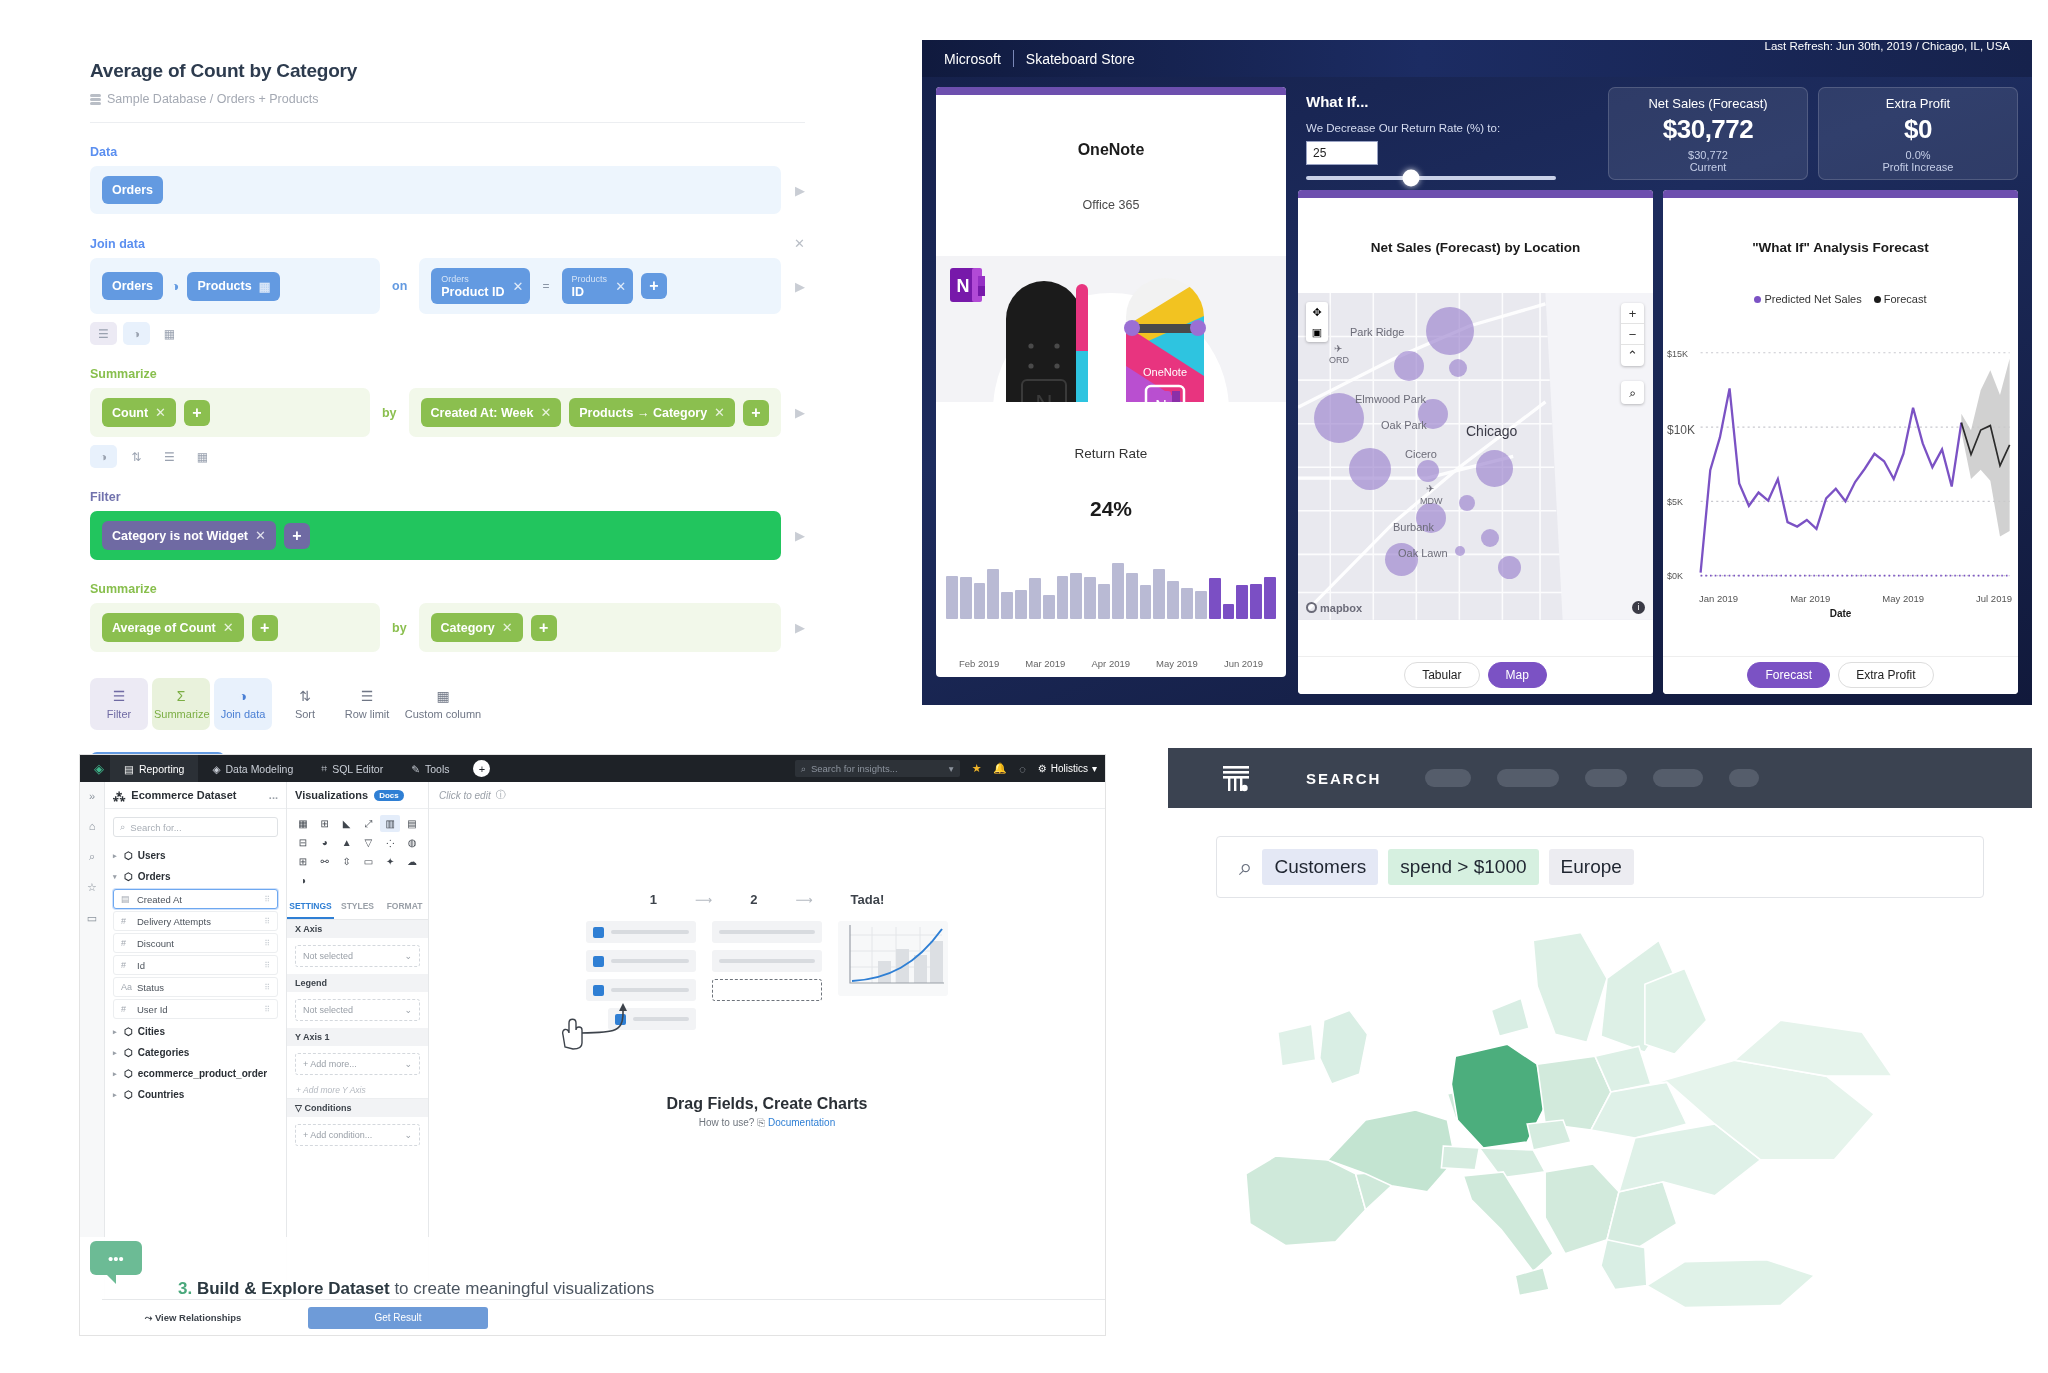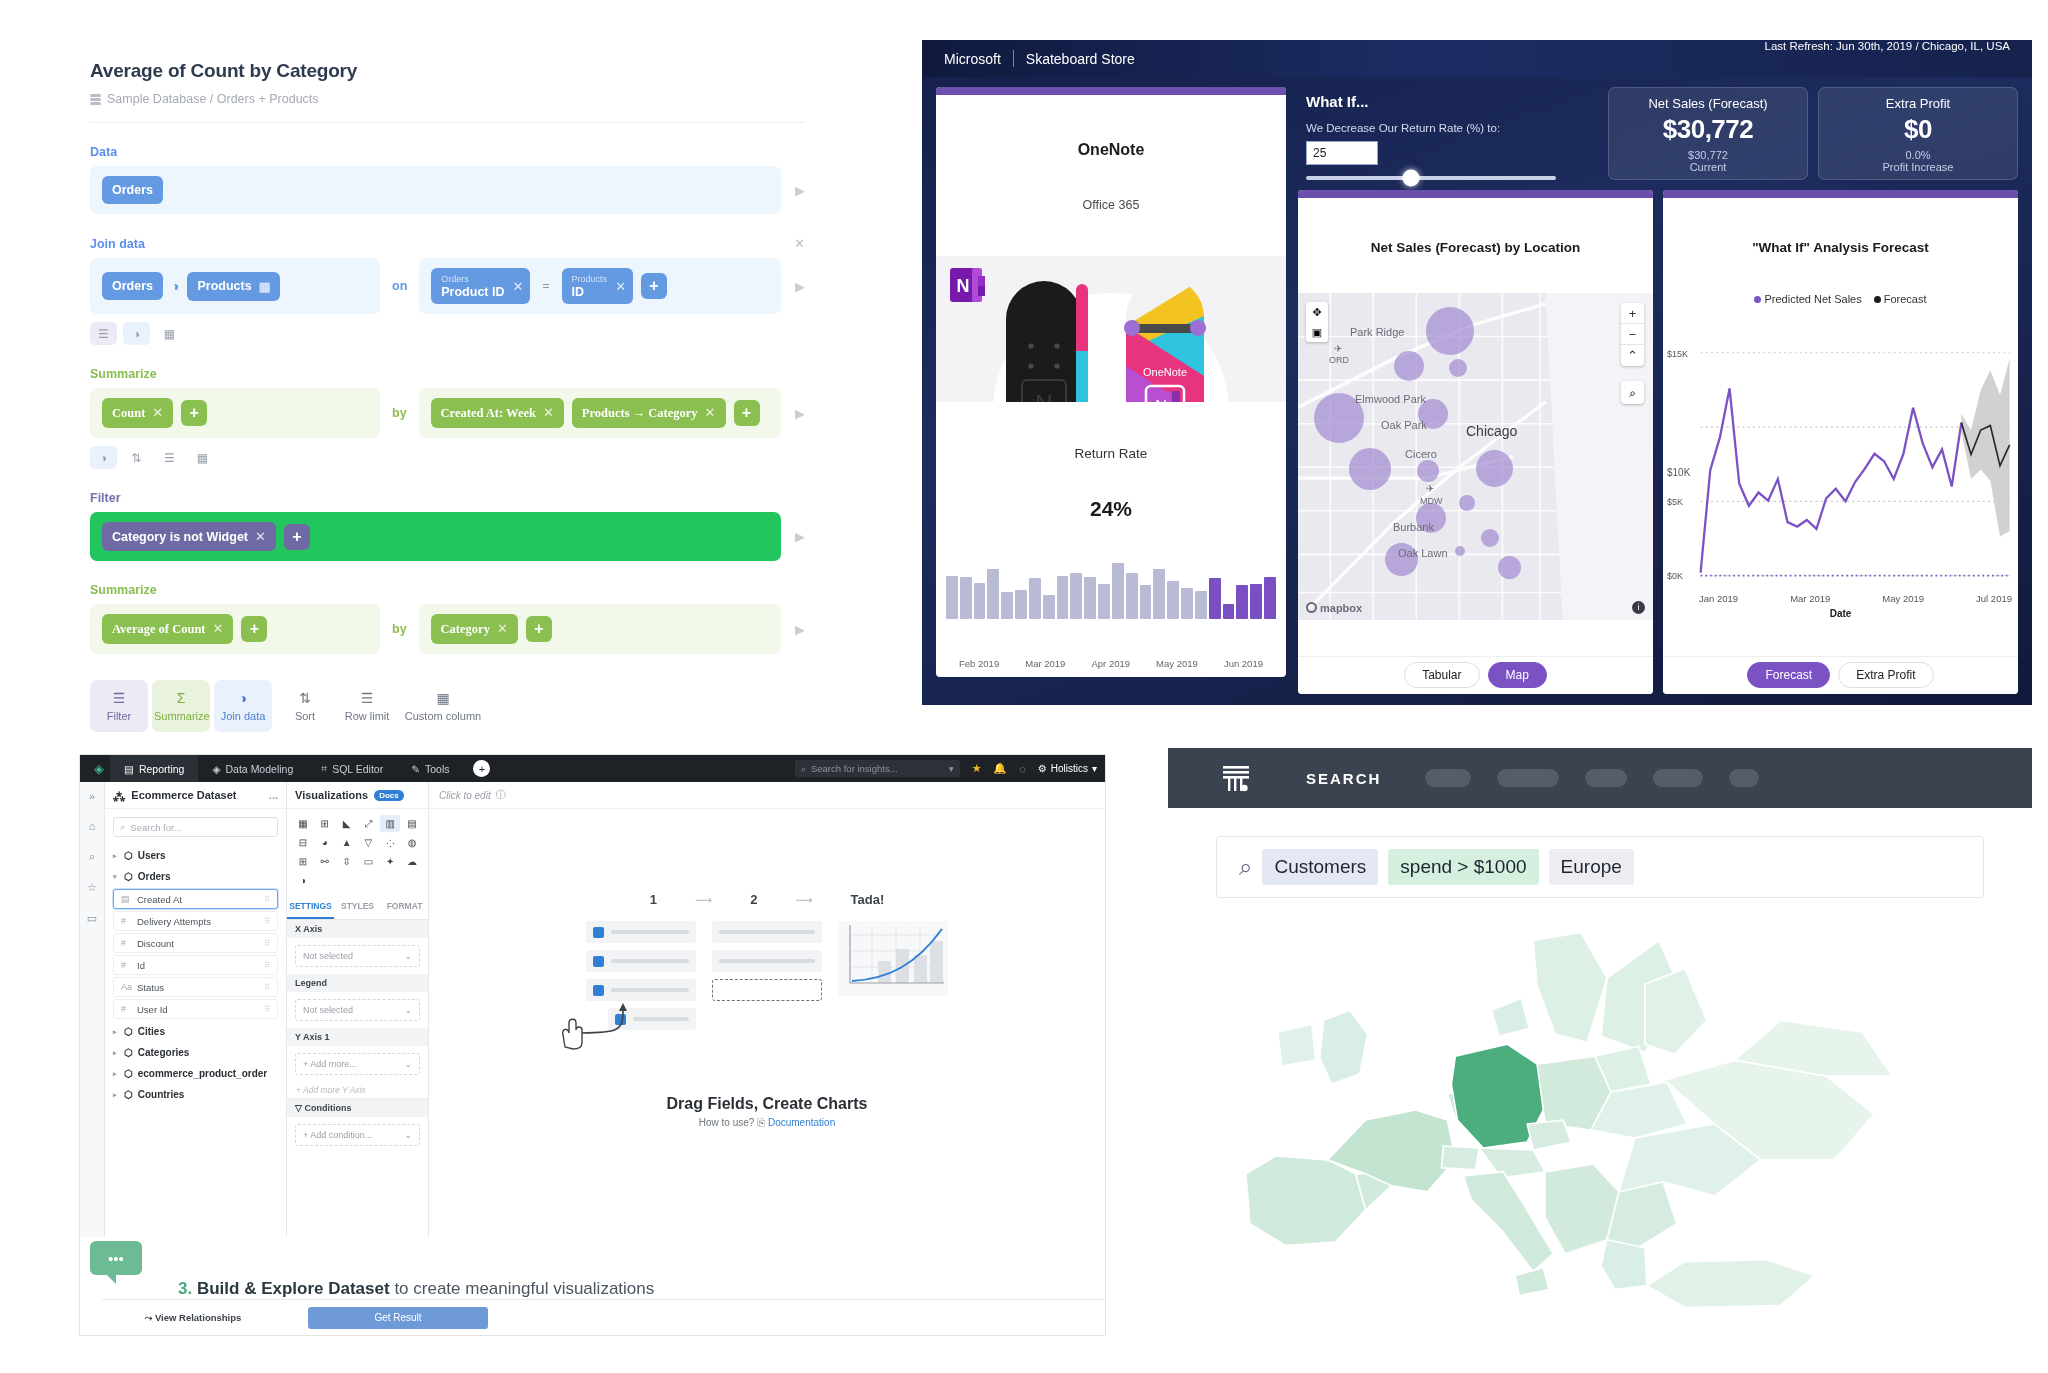--- a/index.html
+++ b/index.html
@@ -30,21 +30,21 @@
 
   .mb-rowwrap { display:flex; align-items:stretch; gap:0; position:relative; }
   .mb-box { border-radius: 7px; display:flex; align-items:center; padding:10px 12px; gap:8px; min-height:45px; }
   .box-blue { background:#edf5fd; }
   .box-green { background:#f2f8ea; }
   .box-purple { background:#22c55e;align-items:center; }
 
   .chip { border-radius:6px; color:#fff; font-size:12.5px; font-weight:700; padding:7px 10px;
           display:inline-flex; align-items:center; gap:7px; white-space:nowrap; }
   .chip-blue { background:#639ae1; }
-  .chip-green { background:#8bbf4f;font-family:Liberation Serif, serif; }
+  .chip-green { background:#8bbf4f; }
   .chip-purple { background:#6f6aa3; }
   .chip .x { opacity:.8; font-weight:400; font-size:13px; }
   .chip.two { flex-direction:column; align-items:flex-start; gap:0; padding:5px 10px; position:relative;}
   .chip.two .top { font-size:9px; opacity:.72; font-weight:400; line-height:12px;}
   .chip.two .bot { font-size:12.5px; font-weight:700; line-height:14px;}
   .chip.two .x { position:absolute; right:7px; top:50%; transform:translateY(-50%); }
   .chip.two.pad { padding-right:26px; }
 
   .plusbtn { width:26px; height:26px; border-radius:6px; color:#fff; font-size:16px; font-weight:700;
              display:inline-flex; align-items:center; justify-content:center; line-height:1; }
@@ -634,21 +634,21 @@
                 <line x1="36" y1="142.66666666666669" x2="332" y2="142.66666666666669" stroke="#c9c9cf" stroke-width="1" stroke-dasharray="2 3"></line>
                 <line x1="36" y1="75.33333333333334" x2="332" y2="75.33333333333334" stroke="#c9c9cf" stroke-width="1" stroke-dasharray="2 3"></line>
                 <line x1="36" y1="8" x2="332" y2="8" stroke="#c9c9cf" stroke-width="1" stroke-dasharray="2 3"></line>
                 <polygon points="285.75,63.21333333333334 295,78.16133333333335 304.25,41.93600000000001 313.5,23.890666666666675 322.75,46.24533333333335 332,13.386666666666656 332,169.6 322.75,174.448 313.5,124.08266666666667 304.25,114.11733333333333 295,122.332 285.75,79.37333333333333 " fill="#c9c9c9" opacity="0.85"></polygon>
                 <polyline fill="none" stroke="#7b52c4" stroke-width="2.2" points="36,207.30666666666667 45.25,114.38666666666667 54.5,84.76 63.75,40.31999999999999 73,126.50666666666666 82.25,146.70666666666665 91.5,134.58666666666664 100.75,141.99333333333334 110,122.46666666666667 119.25,161.52 128.5,165.56 137.75,159.5 147,167.57999999999998 156.25,139.97333333333333 165.5,131.22 174.75,142.66666666666669 184,125.16 193.25,113.04 202.5,99.57333333333334 211.75,106.30666666666667 221,122.46666666666667 230.25,99.57333333333334 239.5,57.82666666666668 248.75,90.14666666666666 258,111.69333333333333 267.25,95.53333333333333 276.5,129.2 285.75,71.29333333333335"></polyline>
                 <polyline fill="none" stroke="#2b2b2b" stroke-width="1.6" points="285.75,71.29333333333335 295,100.24666666666667 304.25,78.02666666666667 313.5,73.98666666666668 322.75,110.34666666666666 332,91.49333333333334"></polyline>
                 <line x1="36" y1="210" x2="332" y2="210" stroke="#7b52c4" stroke-width="1.4" stroke-dasharray="1.5 3"></line>
               </svg>
             <div id="fc-yticks" style="position:absolute;left:4px;top:0;bottom:0;width:32px;">
                 <div style="position: absolute; font-size: 9px; color: rgb(85, 85, 85); top: 1.7%;">$15K</div>
-                <div style="position: absolute; font-size: 10px; color: rgb(85, 85, 85); top: 28.6333%; margin-top: 44px;">$10K</div>
+                <div style="position: absolute; font-size: 12px; color: rgb(85, 85, 85); top: 28.6333%;">$10K</div>
                 <div style="position: absolute; font-size: 9px; color: rgb(85, 85, 85); top: 55.5667%;">$5K</div>
                 <div style="position: absolute; font-size: 9px; color: rgb(85, 85, 85); top: 82.5%;">$0K</div>
               </div>
             <div id="fc-xticks" style="position:absolute;left:36px;right:6px;bottom:16px;display:flex;justify-content:space-between;font-size:9.5px;color:#555;">
                 <span>Jan 2019</span>
                 <span>Mar 2019</span>
                 <span>May 2019</span>
                 <span>Jul 2019</span>
               </div>
             <div style="position:absolute;left:0;right:0;bottom:1px;text-align:center;font-size:10px;font-weight:700;color:#1b1b1b;">Date</div>

